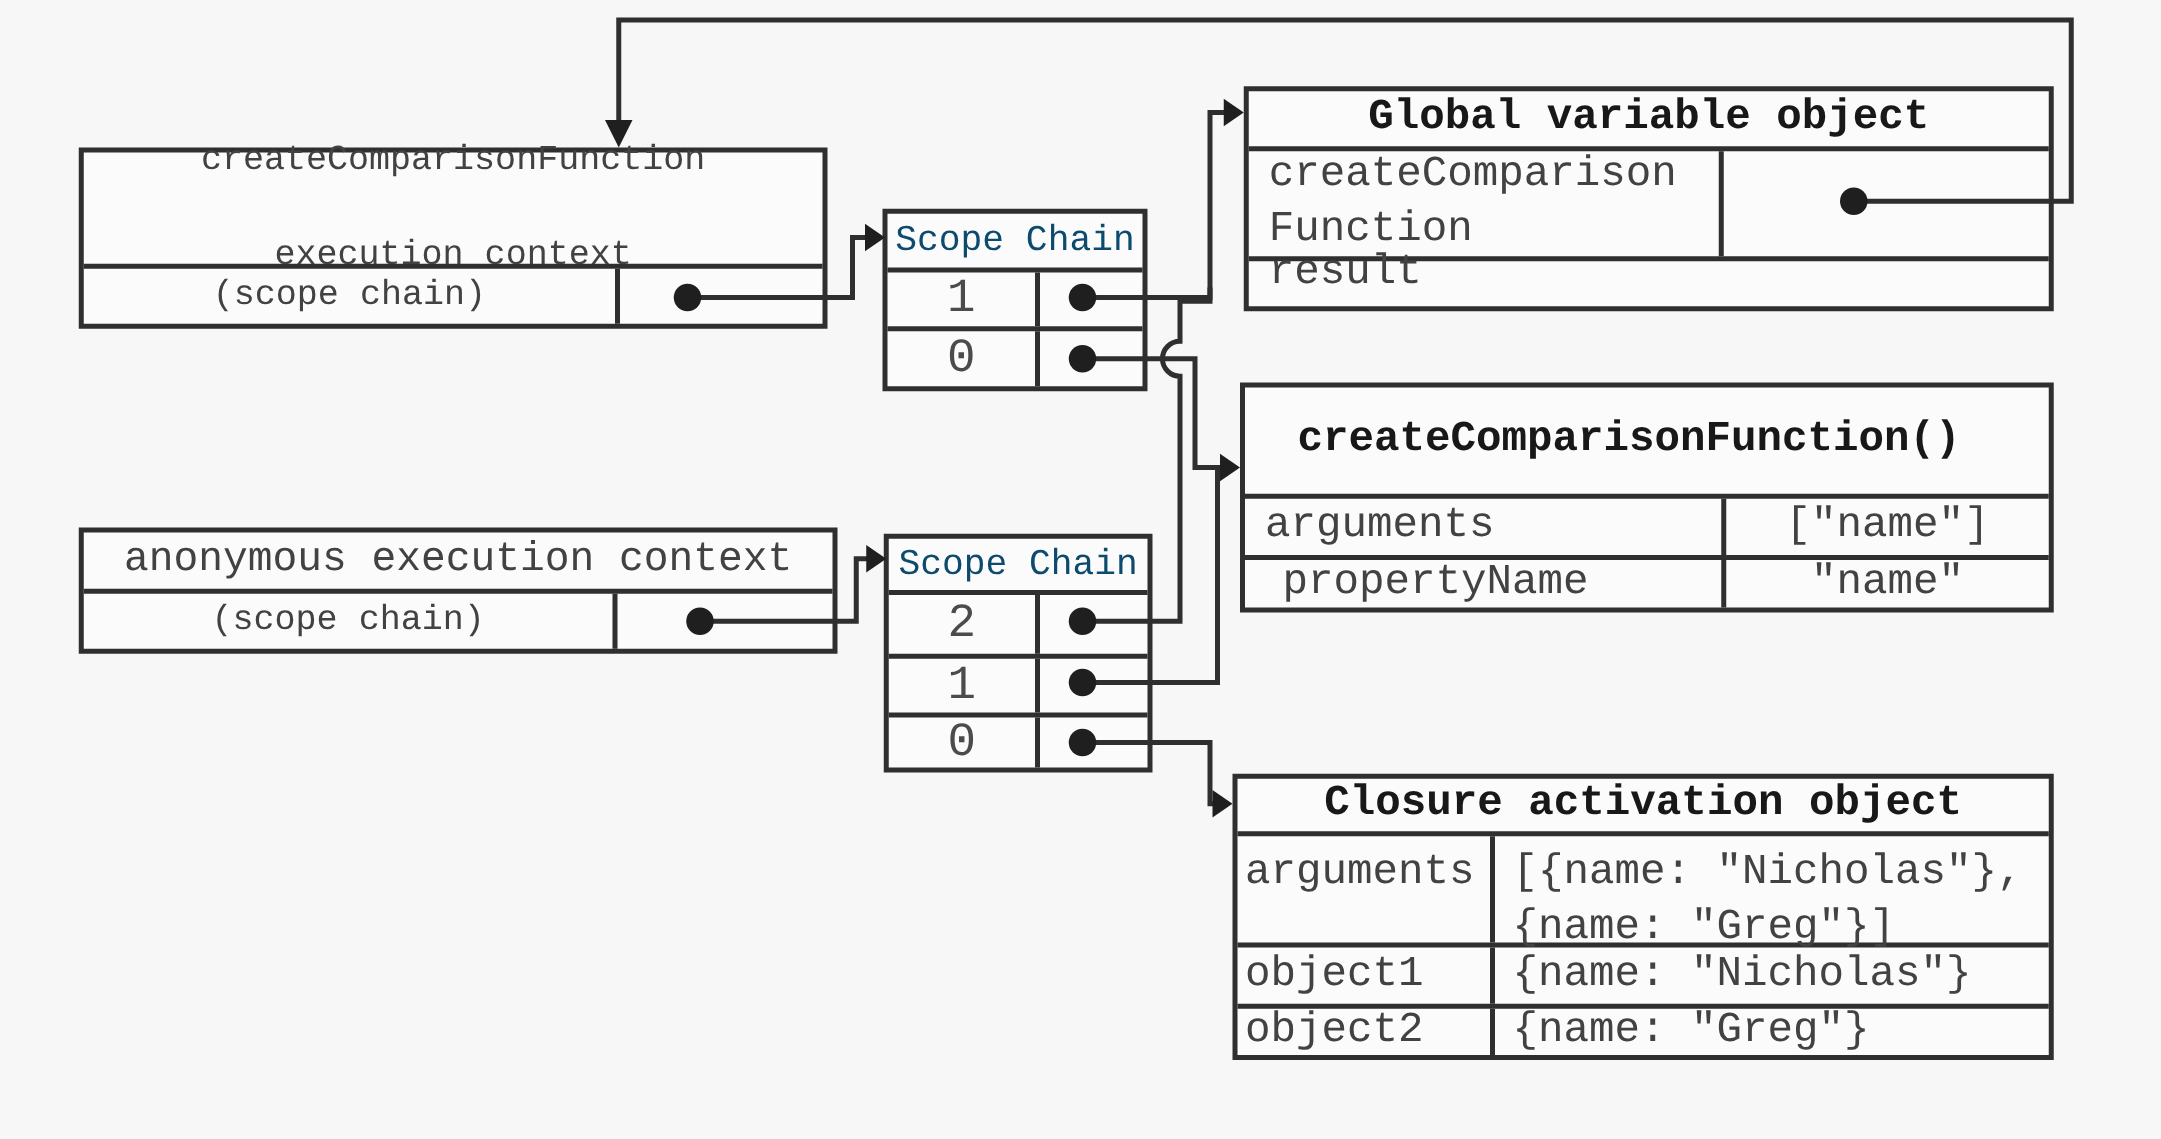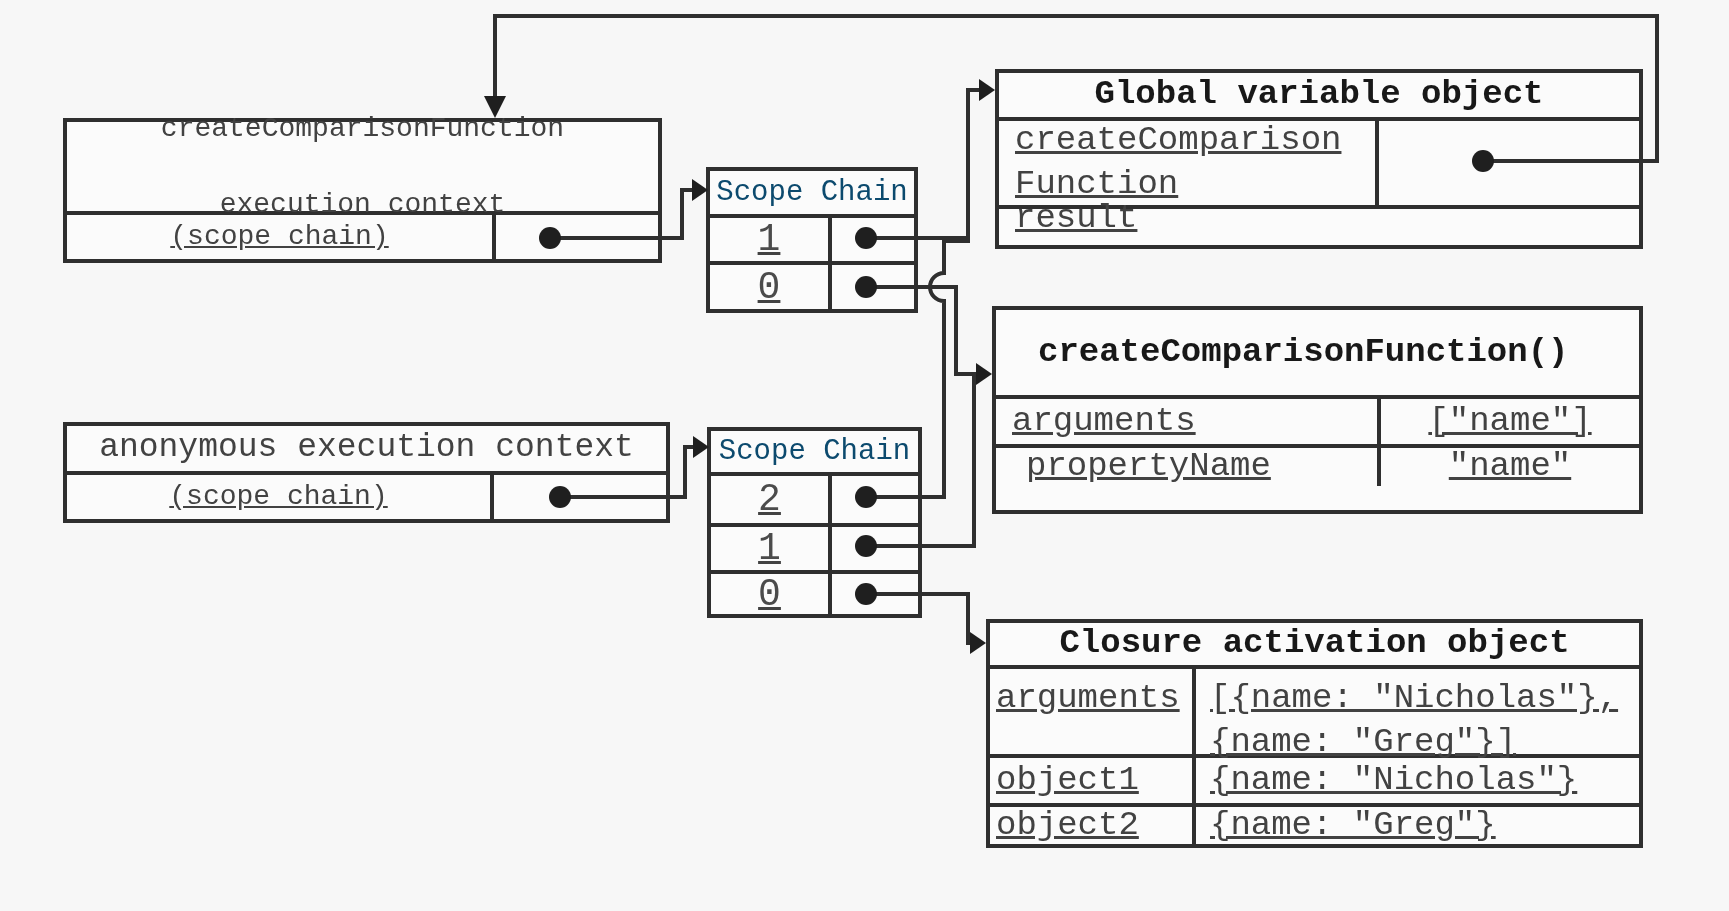--- a/index.html
+++ b/index.html
@@ -12,21 +12,21 @@
   *{box-sizing:border-box;margin:0;padding:0;}
   html,body{background:var(--background);}
   #canvas{
     position:relative;width:1729px;height:911px;overflow:hidden;
     background:var(--background);
     font-family:"Liberation Mono","DejaVu Sans Mono",monospace;
     color:var(--text);
   }
   .box{position:absolute;border:4px solid var(--ink);background:var(--box-fill);}
   .titlebox{display:flex;flex-direction:column;justify-content:center;align-items:center;text-align:center;gap:36px;}
-  .row{border-top:4px solid var(--ink);display:flex;align-items:stretch;text-decoration:underline;}
+  .row{border-top:4px solid var(--ink);display:flex;align-items:stretch;}
   .cell{display:flex;align-items:center;}
   .cell.center{justify-content:center;}
   .cell.left{justify-content:flex-start;}
   .vdiv{border-left:4px solid var(--ink);}
   .col{display:flex;flex-direction:column;justify-content:center;}
   .f-ctx-a{font-size:28px;line-height:1.42;}
   .f-ctx-b{font-size:33px;line-height:1.3;}
   .f-sc-h{font-size:29px;color:#0c4a6e;}
   .f-num{font-size:38px;color:#4b4b4b;}
   .f-tbl{font-size:34px;line-height:1.28;}
@@ -96,21 +96,21 @@
         <div>createComparison</div>
         <div>Function</div>
       </div>
       <div class="cell vdiv center" style="flex:1"></div>
     </div>
     <div class="row" style="height:24px">
       <div class="cell left" style="width:376px;padding-left:16px">result</div>
     </div>
   </div>
 
-  <div class="box f-tbl" style="left:992px;top:306px;width:651px;height:208px">
+  <div class="box f-tbl" style="left:992px;top:306px;width:651px;height:184px">
     <div class="col bold" style="height:85px;padding-left:42px">
       <div>createComparisonFunction()</div>
     </div>
     <div class="row" style="height:49px">
       <div class="cell left" style="width:381px;padding-left:16px">arguments</div>
       <div class="cell vdiv center" style="flex:1">["name"]</div>
     </div>
     <div class="row" style="height:42px">
       <div class="cell left" style="width:381px;padding-left:30px">propertyName</div>
       <div class="cell vdiv center" style="flex:1">"name"</div>

